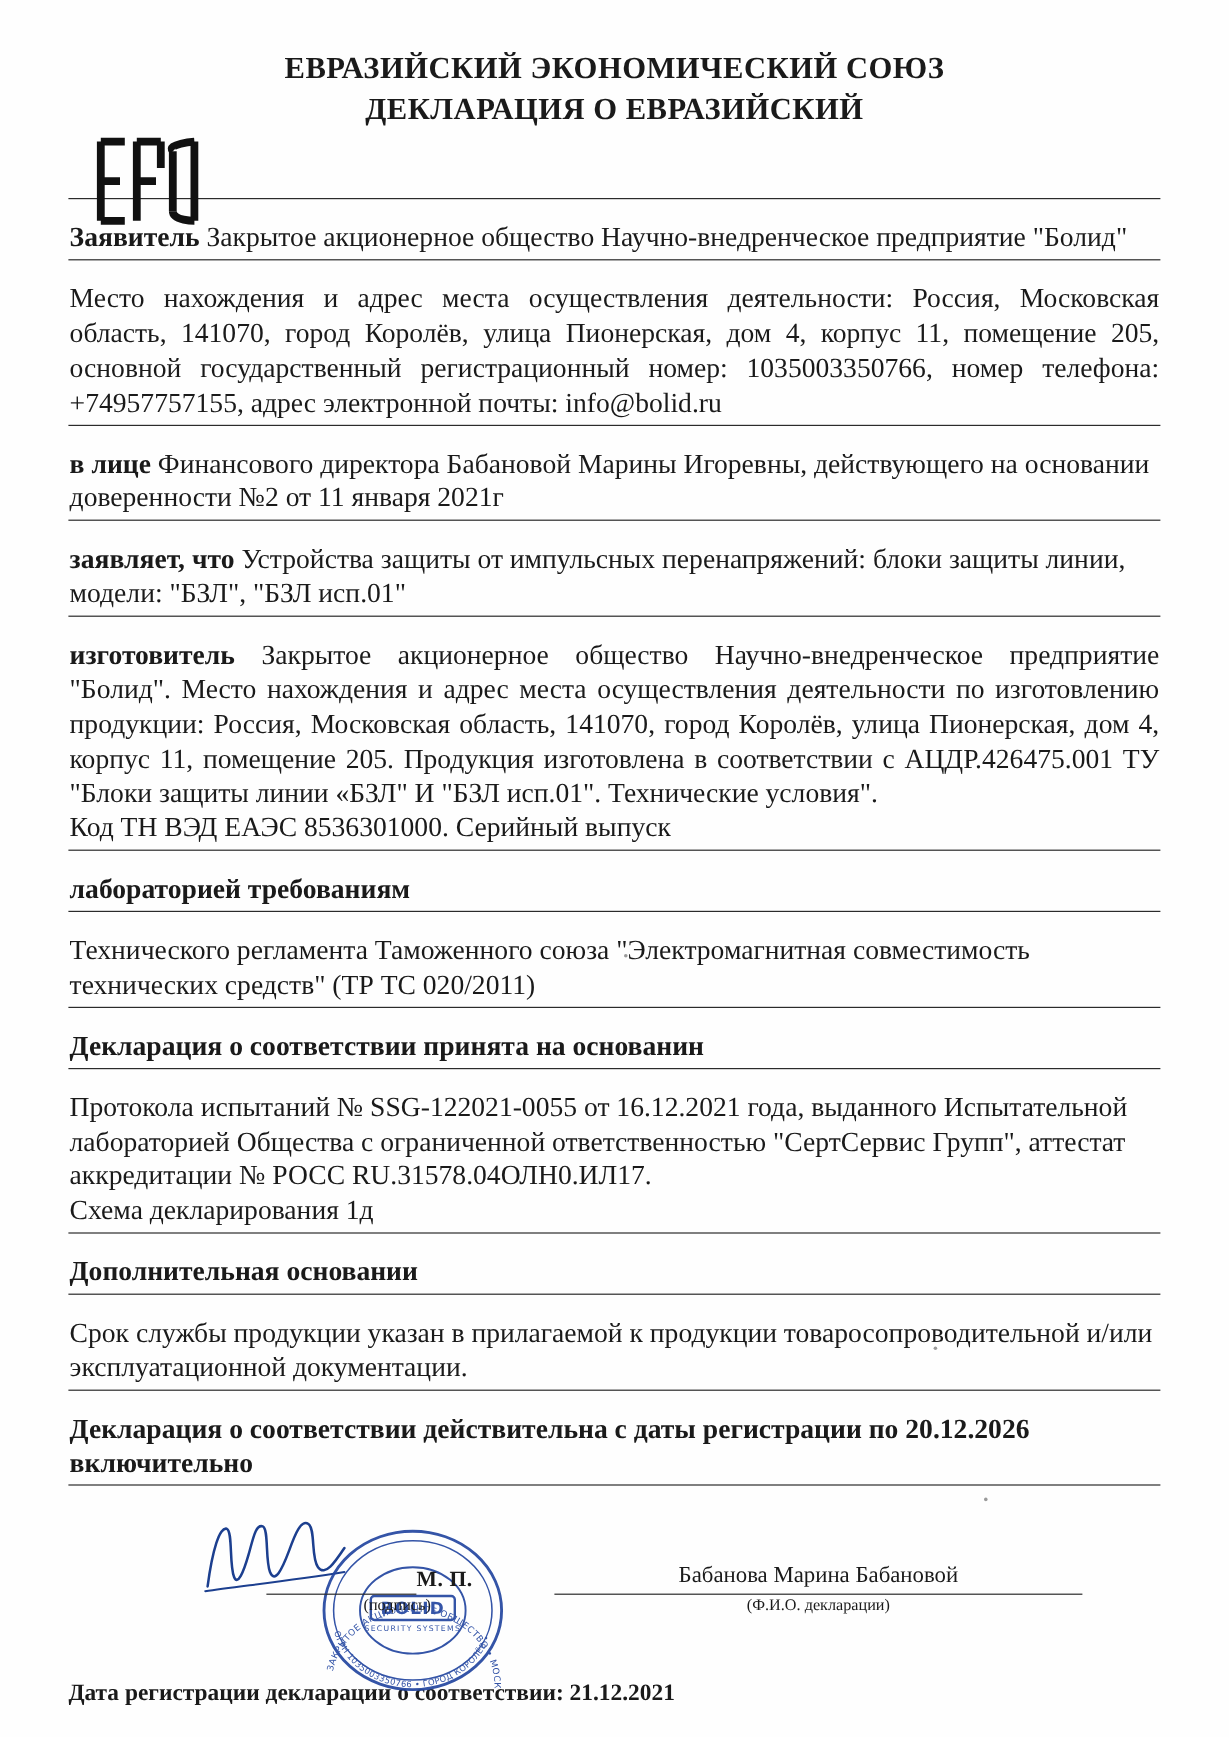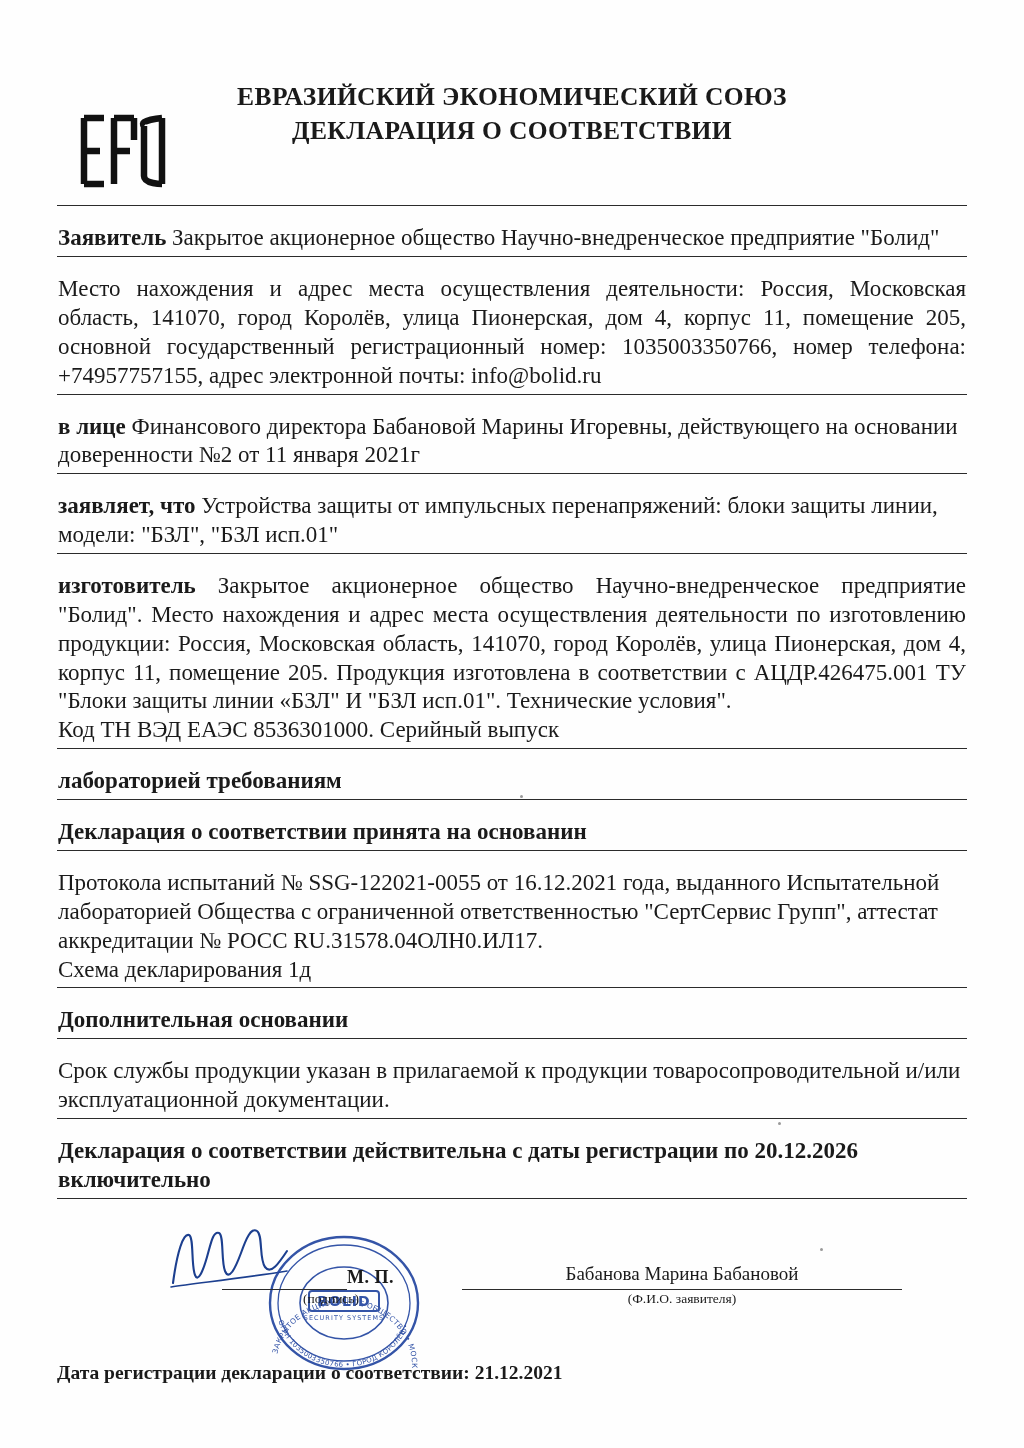--- a/index.html
+++ b/index.html
@@ -24,21 +24,21 @@
     left: 57px;
     top: 0;
     width: 910px;
   }
   .title {
     text-align: center;
     font-weight: bold;
     font-size: 25.5px;
     letter-spacing: 0.4px;
     line-height: 1.32;
-    padding-top: 80px;
+    padding-top: 40px;
   }
   .title .l2 { display: block; }
 
   
   .eac-wrap {
     position: absolute;
     left: 78px;
     top: 112px;
     width: 90px;
     height: 78px;
@@ -148,21 +148,21 @@
 </style>
 </head>
 <body>
 
 <div class="page">
 
   <div class="doc">
 
     <div class="title">
       <span>ЕВРАЗИЙСКИЙ ЭКОНОМИЧЕСКИЙ СОЮЗ</span>
-      <span class="l2">ДЕКЛАРАЦИЯ О СООТВЕТСТВИИ</span>
+      <span class="l2">ДЕКЛАРАЦИЯ О ЕВРАЗИЙСКИЙ</span>
     </div>
 
     <div class="rows">
 
       <div class="row" style="margin-top:58px;">
         <b>Заявитель</b>
         <span>Закрытое акционерное общество Научно-внедренческое предприятие "Болид"</span>
       </div>
 
       <div class="row just">
@@ -182,20 +182,23 @@
       <div class="row just">
         <b>изготовитель</b>
         <span>Закрытое акционерное общество Научно-внедренческое предприятие "Болид". Место нахождения и адрес места осуществления деятельности по изготовлению продукции: Россия, Московская область, 141070, город Королёв, улица Пионерская, дом 4, корпус 11, помещение 205. Продукция изготовлена в соответствии с АЦДР.426475.001 ТУ "Блоки защиты линии «БЗЛ" И "БЗЛ исп.01". Технические условия".</span>
         <div style="text-align:left;">Код ТН ВЭД ЕАЭС 8536301000. Серийный выпуск</div>
       </div>
 
       <div class="row center-head">
         <span>лабораторией требованиям</span>
       </div>
 
+      <div class="row">
+        <span>Технического регламента Таможенного союза "Электромагнитная совместимость технических средств" (ТР ТС 020/2011)</span>
+      </div>
 
       <div class="row center-head">
         <span>Декларация о соответствии принята на основанин</span>
       </div>
 
       <div class="row">
         <span>Протокола испытаний № SSG-122021-0055  от 16.12.2021 года, выданного Испытательной лабораторией Общества с ограниченной ответственностью "СертСервис Групп", аттестат аккредитации № РОСС RU.31578.04ОЛН0.ИЛ17.</span>
         <div>Схема декларирования 1д</div>
       </div>
 
@@ -237,21 +240,21 @@
         <rect x="56" y="64" width="70" height="20" rx="3" fill="none" stroke="#2346a0" stroke-width="2"></rect>
         <text x="91" y="79" text-anchor="middle" font-family="DejaVu Sans, sans-serif" font-size="14" font-weight="bold" fill="#2346a0" letter-spacing="1">BOLID</text>
         <text x="91" y="93" text-anchor="middle" font-family="DejaVu Sans, sans-serif" font-size="6.4" fill="#2346a0" letter-spacing="1.1">SECURITY SYSTEMS</text>
       </svg>
 
       <div class="mp">М. П.</div>
       <div class="sig-line-left"></div>
       <div class="sig-caption-left">(подпись)</div>
       <div class="sig-name">Бабанова Марина Бабановой</div>
       <div class="sig-line-right"></div>
-      <div class="sig-caption-right">(Ф.И.О. заявителя)</div>
+      <div class="sig-caption-right">(Ф.И.О. декларации)</div>
     </div>
 
     <div class="reg" style="margin-top:2px;">
       <span>Дата регистрации декларации о соответствии:</span>
       <span>21.12.2021</span>
     </div>
 
   </div>
 
   <div class="eac-wrap">

